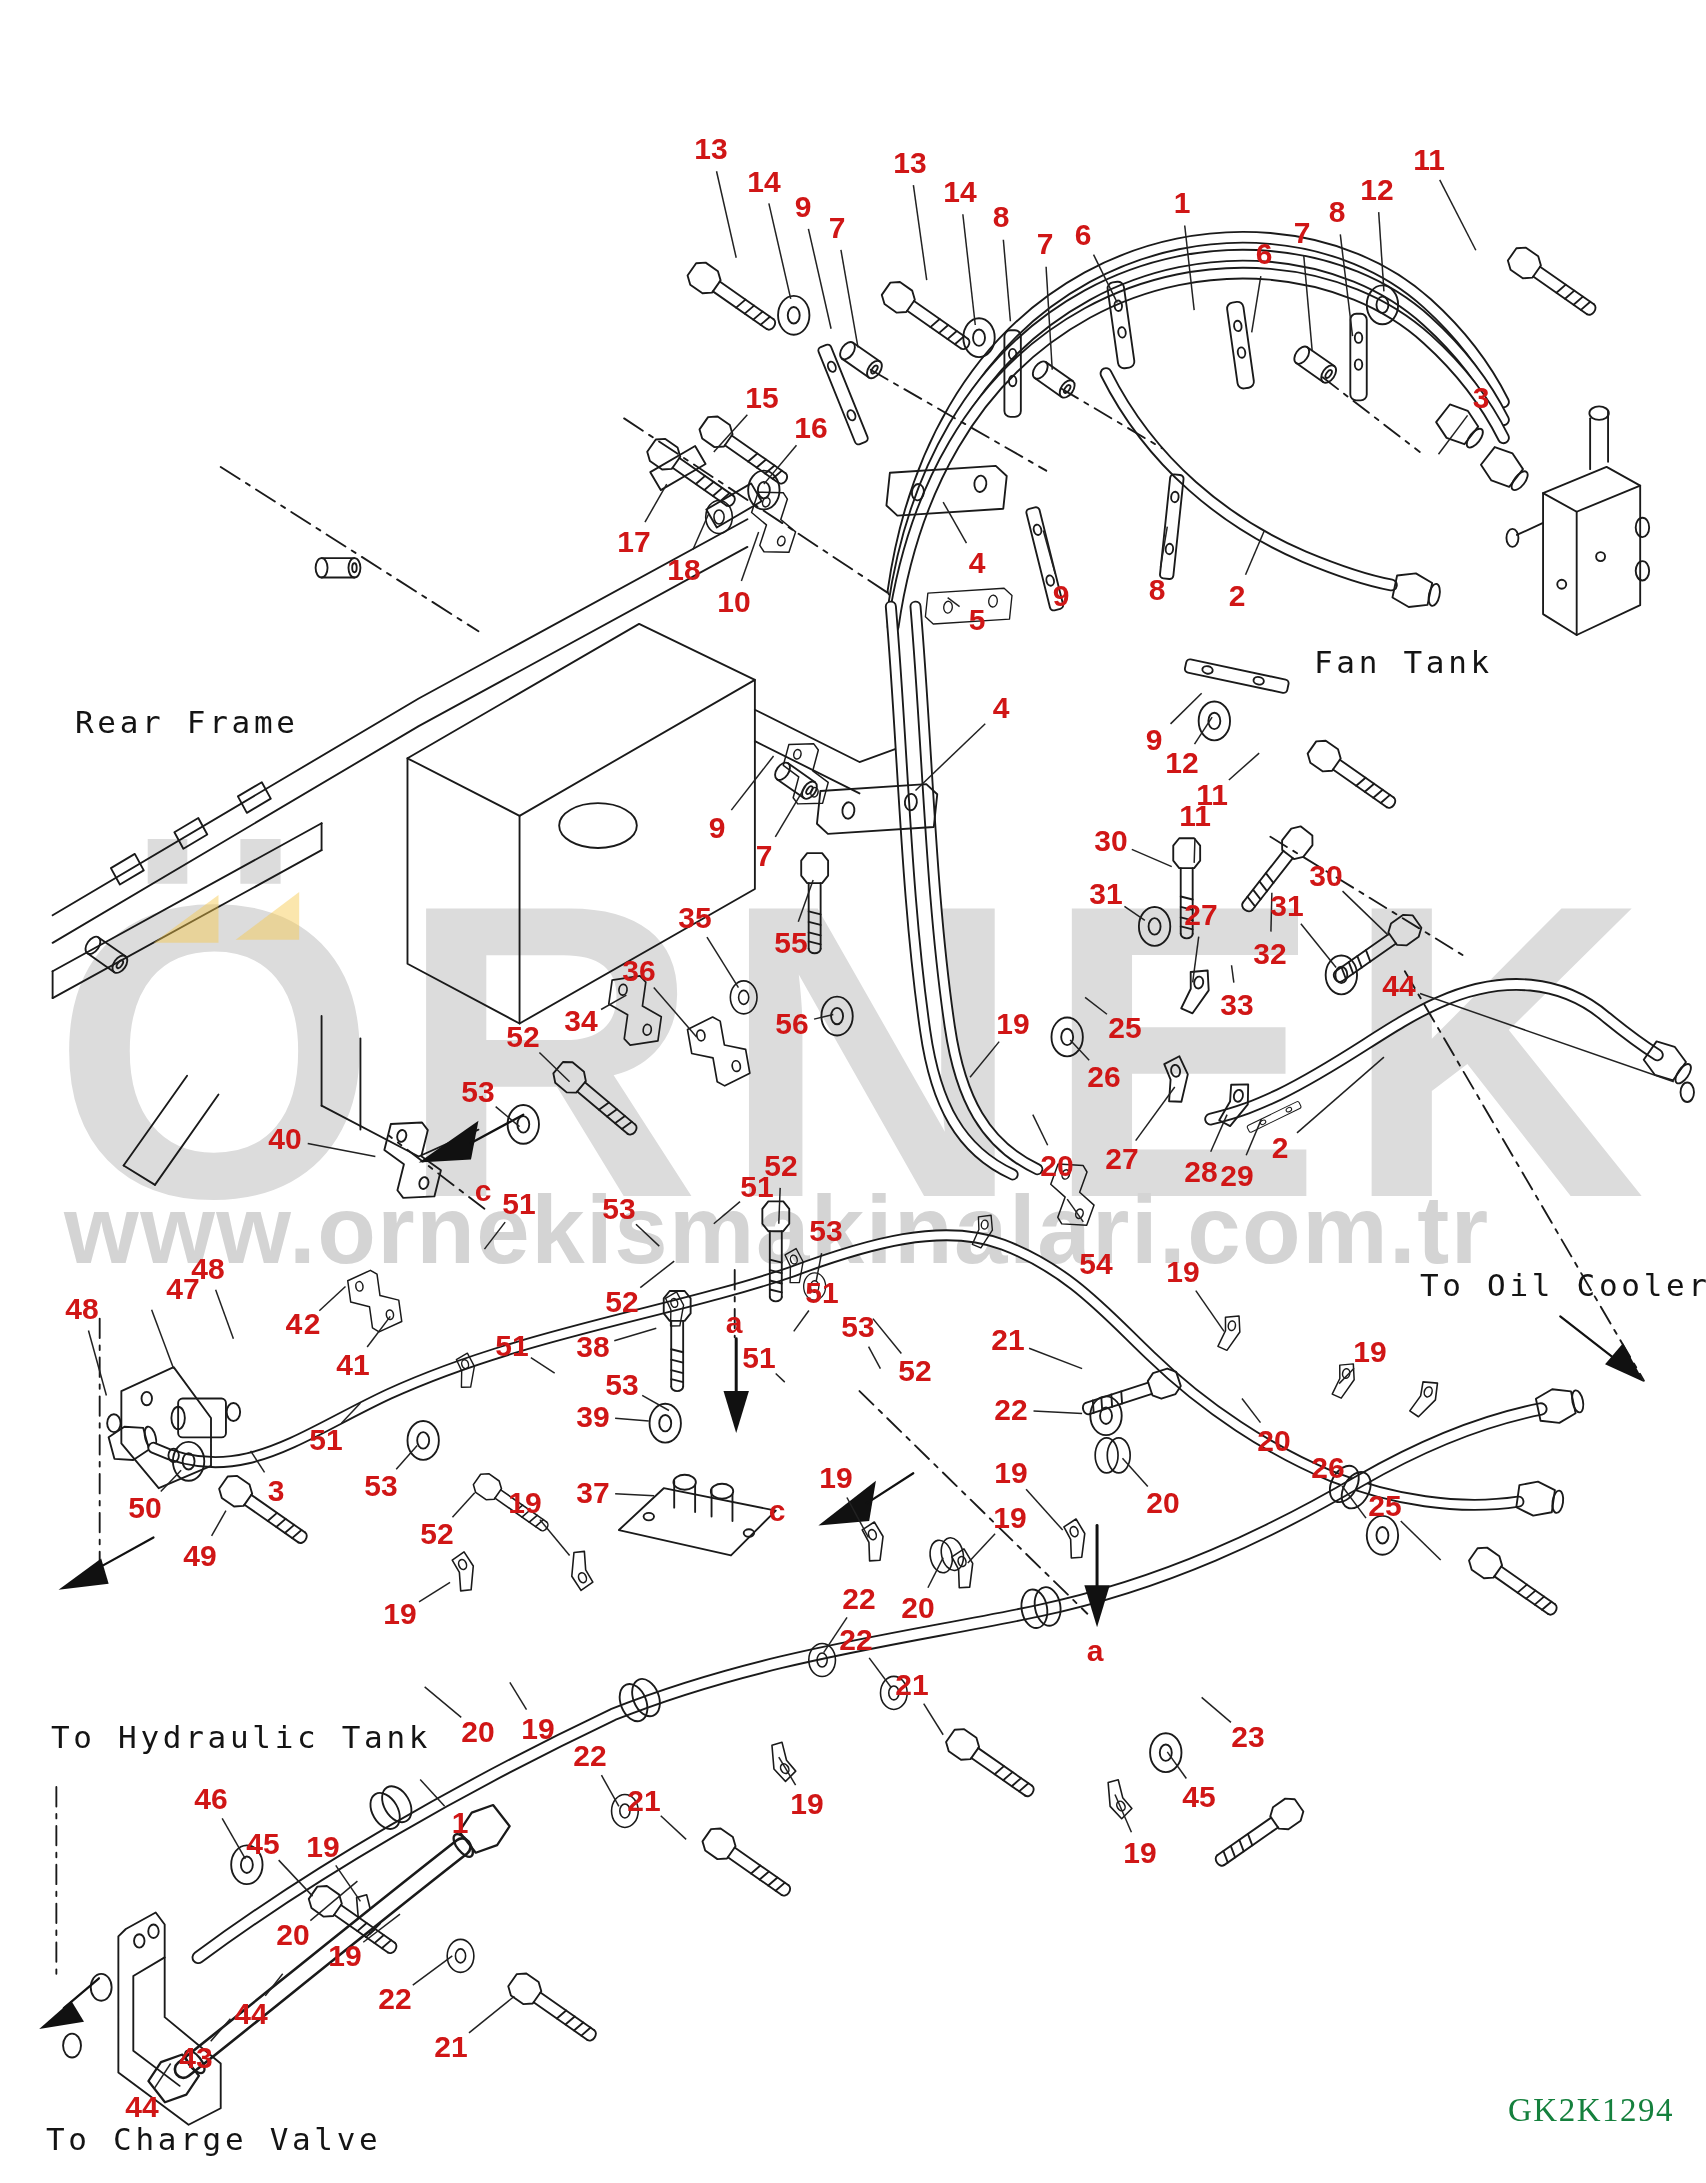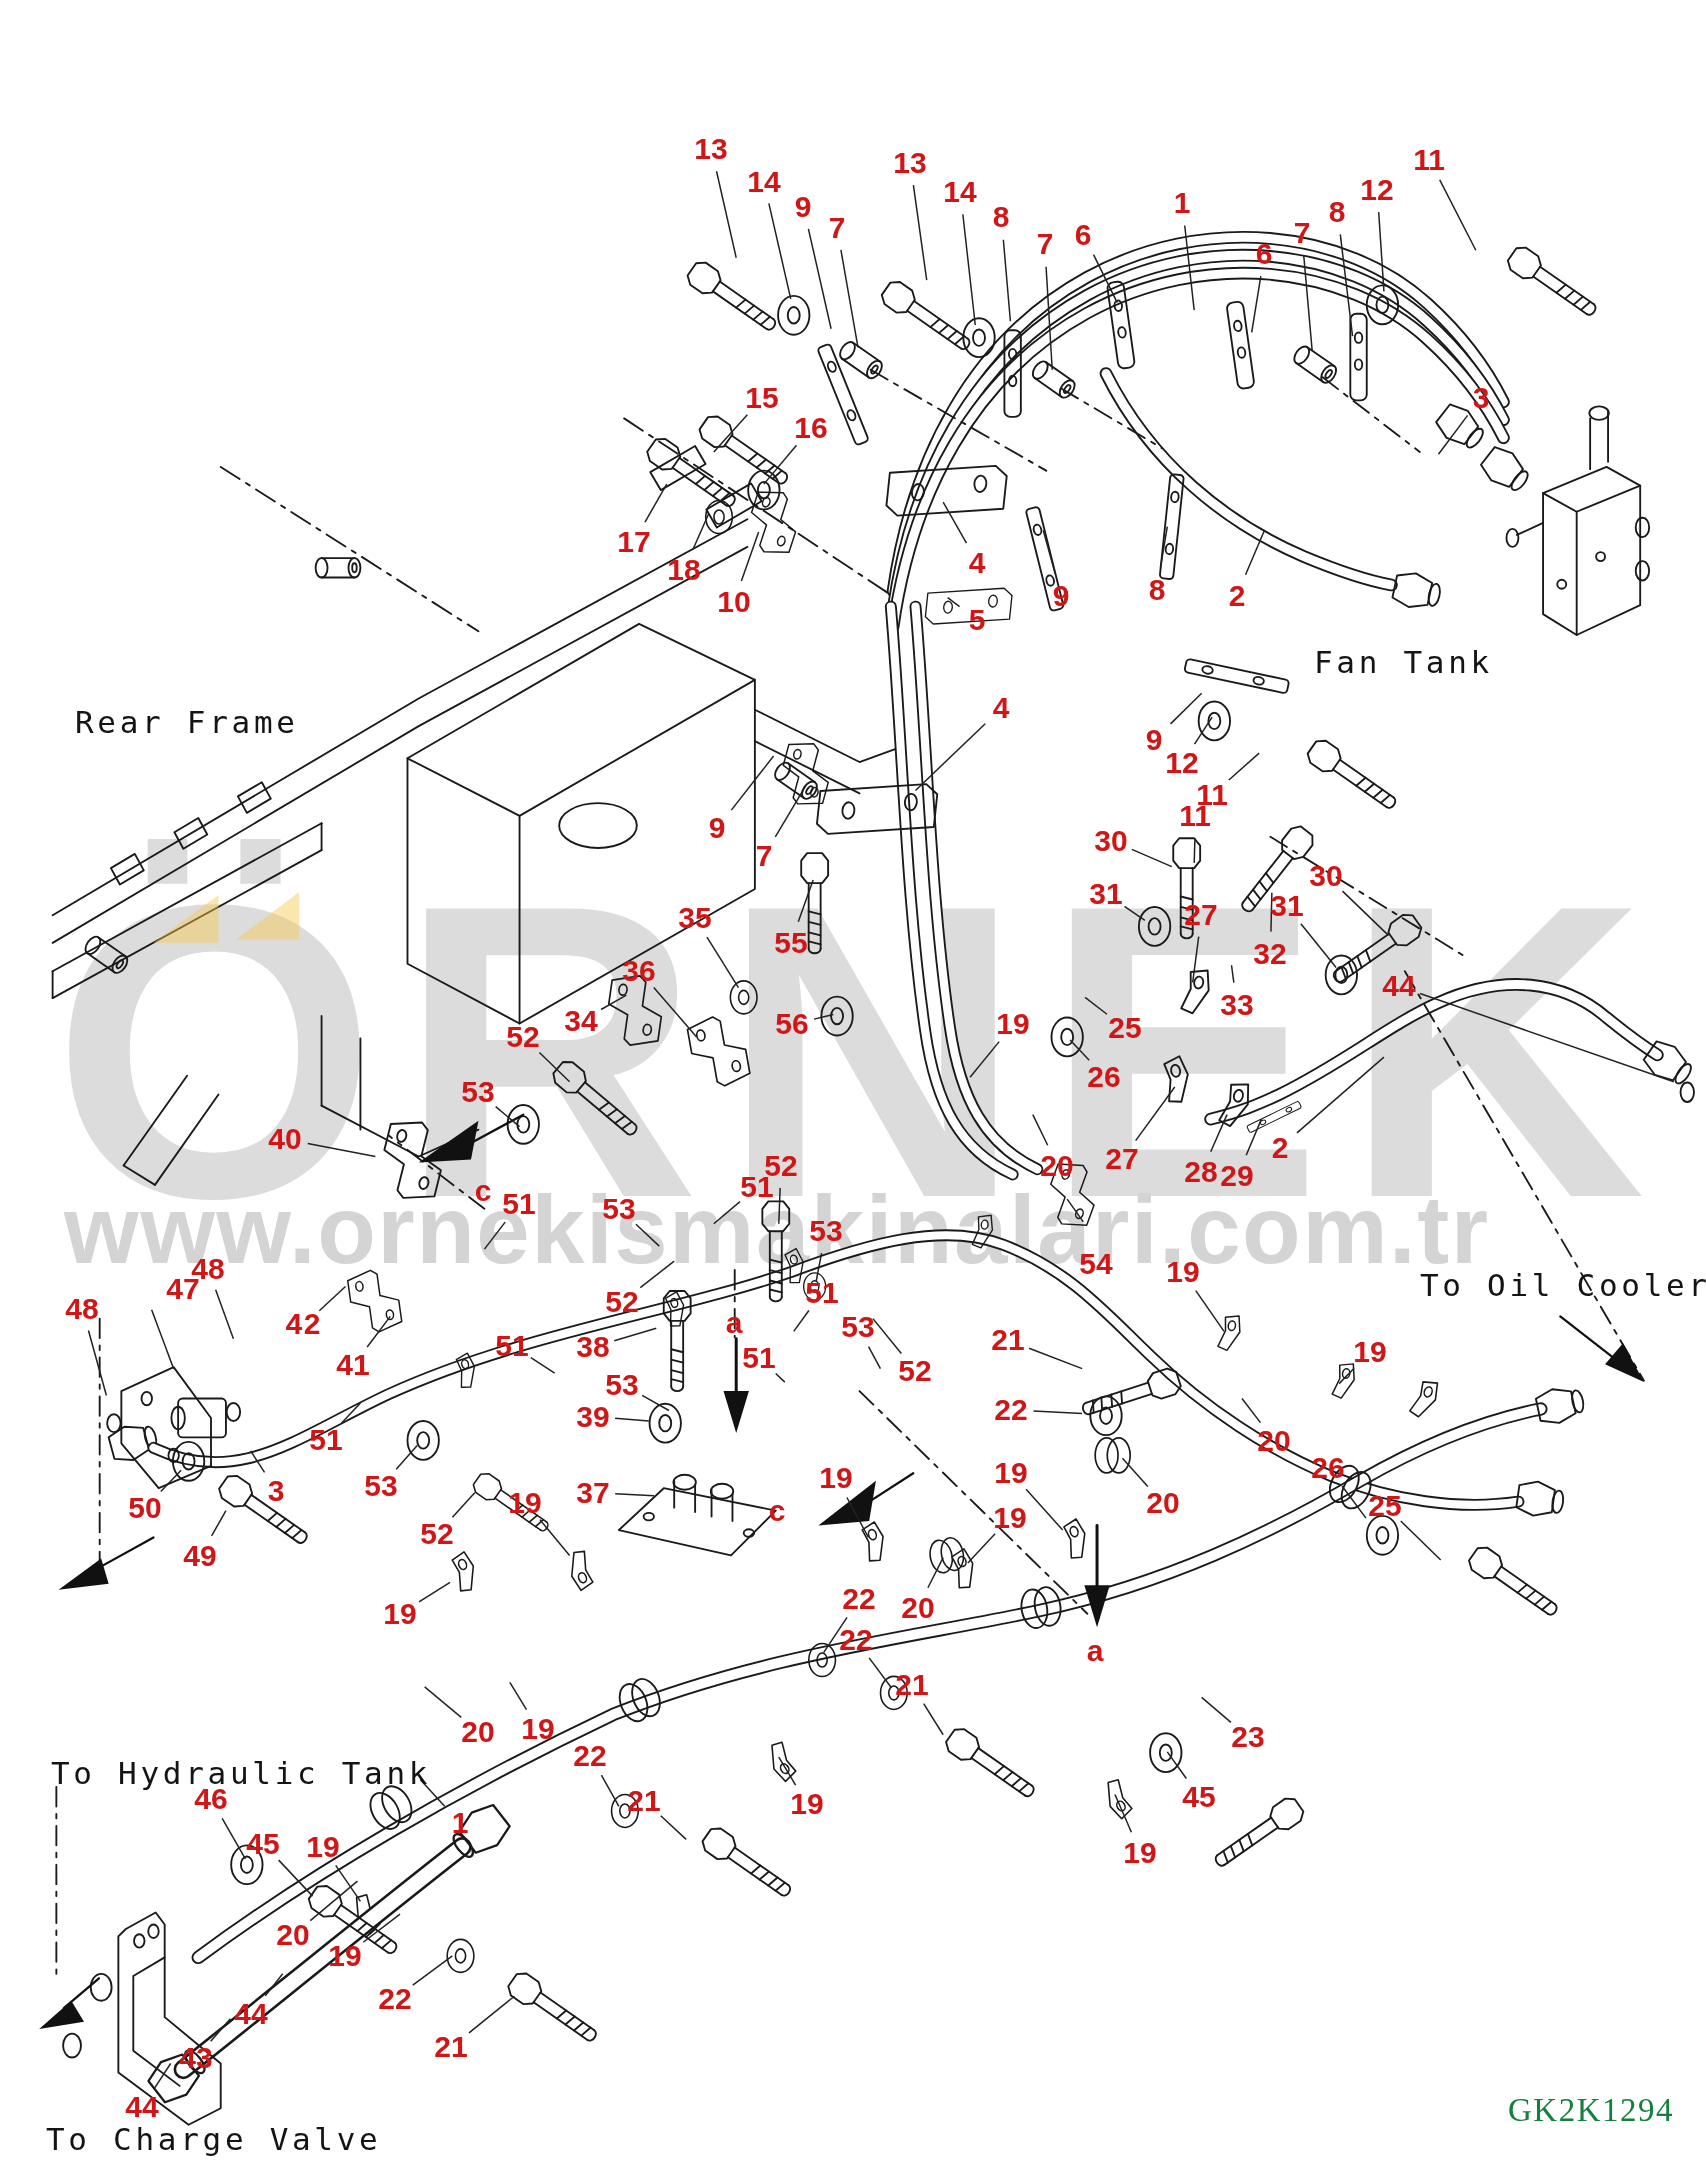--- a/index.html
+++ b/index.html
@@ -473,21 +473,21 @@
       <line x1="552.1122619579116" y1="2657.1506632259616" x2="605" y2="2618" stroke="#222" stroke-width="2"></line>
       <line x1="627.3173461212245" y1="2721.1240531399612" x2="688" y2="2672" stroke="#222" stroke-width="2"></line>
       <line x1="354.63244913973136" y1="2671.4876237046246" x2="378" y2="2642" stroke="#222" stroke-width="2"></line>
       <line x1="281.66418579666305" y1="2732.3434381038446" x2="308" y2="2702" stroke="#222" stroke-width="2"></line>
       <line x1="206.44078771932618" y1="2794.9061661126075" x2="228" y2="2762" stroke="#222" stroke-width="2"></line>
     </svg>
 
   <div class="blacktext" style="left:75px;top:704px;">Rear Frame</div>
   <div class="blacktext" style="left:1314px;top:644px;">Fan Tank</div>
   <div class="blacktext" style="left:1420px;top:1267px;">To Oil Cooler</div>
-  <div class="blacktext" style="left:51px;top:1755px;">To Hydraulic Tank</div>
+  <div class="blacktext" style="left:51px;top:1719px;">To Hydraulic Tank</div>
   <div class="blacktext" style="left:46px;top:2121px;">To Charge Valve</div>
   <div class="docnum" style="left:1508px;top:2092px;">GK2K1294</div>
 
   <div id="callout-layer">
       <div class="callout" style="left: 711px; top: 149px;">13</div>
       <div class="callout" style="left: 764px; top: 182px;">14</div>
       <div class="callout" style="left: 803px; top: 207px;">9</div>
       <div class="callout" style="left: 837px; top: 228px;">7</div>
       <div class="callout" style="left: 910px; top: 163px;">13</div>
       <div class="callout" style="left: 960px; top: 192px;">14</div>

